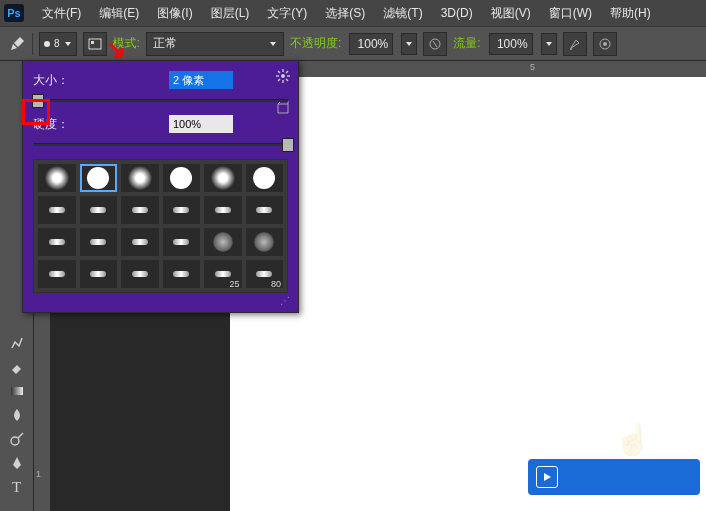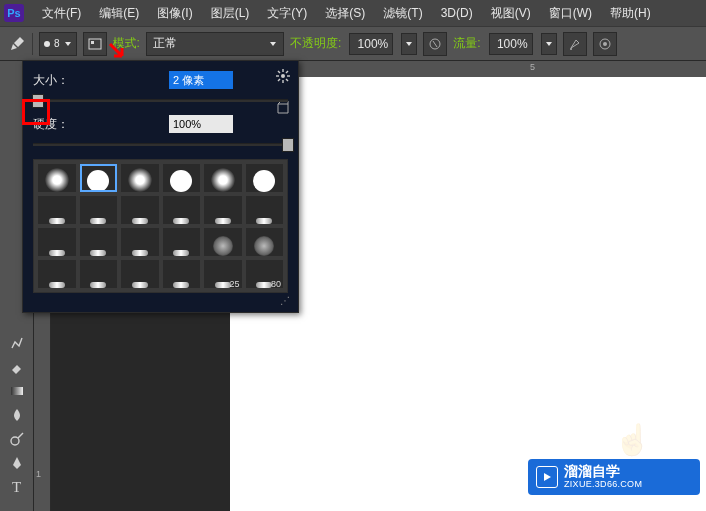--- a/index.html
+++ b/index.html
@@ -1,17 +1,17 @@
 <!DOCTYPE html>
 <html><head>
 <meta charset="utf-8">
 <style>
   html,body{margin:0;padding:0;width:706px;height:511px;overflow:hidden;background:#535353;font-family:"Microsoft YaHei",Arial,sans-serif;font-size:12px;color:#e6e6e6;}
   .menubar{height:26px;background:#454545;display:flex;align-items:center;padding:0 4px;gap:2px;}
-  .ps-logo{width:20px;height:18px;background:#4c1d95;color:#31a8ff;font-weight:bold;font-size:11px;border-radius:3px;display:flex;align-items:center;justify-content:center;margin-right:8px;}
+  .ps-logo{width:20px;height:18px;background:#0f172a;color:#31a8ff;font-weight:bold;font-size:11px;border-radius:3px;display:flex;align-items:center;justify-content:center;margin-right:8px;}
   .menu-item{padding:2px 8px;color:#e6e6e6;font-size:12px;cursor:default;}
   .optbar{height:33px;background:#535353;border-top:1px solid #383838;border-bottom:1px solid #282828;display:flex;align-items:center;padding:0 8px;gap:6px;position:relative;}
   .tool-ico{width:18px;height:18px;display:flex;align-items:center;justify-content:center;}
   .brush-preview{height:22px;background:#3f3f3f;border:1px solid #2a2a2a;display:flex;align-items:center;padding:0 4px;gap:4px;cursor:pointer;}
   .dot{width:6px;height:6px;border-radius:50%;background:#e6e6e6;}
   .chev{width:8px;height:8px;display:flex;align-items:center;justify-content:center;}
   .chev svg{width:8px;height:8px;}
   .toggle-btn{width:22px;height:22px;background:#3f3f3f;border:1px solid #2a2a2a;display:flex;align-items:center;justify-content:center;cursor:pointer;}
   .label{color:#84cc16;font-size:12px;}
   .select{height:22px;background:#3f3f3f;border:1px solid #2a2a2a;display:flex;align-items:center;padding:0 6px;gap:40px;cursor:pointer;}
@@ -23,32 +23,32 @@
   .toolbar{width:33px;background:#535353;border-right:1px solid #282828;display:flex;flex-direction:column;padding-top:270px;}
   .tool-slot{height:24px;display:flex;align-items:center;justify-content:center;color:#d0d0d0;cursor:pointer;}
   .canvas-area{flex:1;background:#282828;position:relative;}
   .ruler-h{position:absolute;top:0;left:16px;right:0;height:16px;background:#535353;border-bottom:1px solid #2a2a2a;color:#b0b0b0;font-size:9px;}
   .ruler-h .tick{position:absolute;top:1px;}
   .ruler-v{position:absolute;top:16px;left:0;width:16px;bottom:0;background:#535353;border-right:1px solid #2a2a2a;color:#b0b0b0;font-size:9px;}
   .ruler-v .tick{position:absolute;left:2px;writing-mode:horizontal-tb;}
   .ruler-corner{position:absolute;top:0;left:0;width:16px;height:16px;background:#535353;border-right:1px solid #2a2a2a;border-bottom:1px solid #2a2a2a;}
   .canvas{position:absolute;top:16px;left:196px;width:480px;height:440px;background:#fff;}
   
-  .popup{position:absolute;left:22px;top:60px;width:255px;background:#0f172a;border:1px solid #2a2a2a;box-shadow:2px 2px 6px rgba(0,0,0,.5);padding:10px 10px 6px 10px;z-index:30;}
+  .popup{position:absolute;left:22px;top:60px;width:255px;background:#4c1d95;border:1px solid #2a2a2a;box-shadow:2px 2px 6px rgba(0,0,0,.5);padding:10px 10px 6px 10px;z-index:30;}
   .popup-row{display:flex;align-items:center;margin-bottom:4px;gap:8px;}
   .popup-row .lbl{width:44px;font-size:12px;color:#e6e6e6;}
   .popup-row .val{width:56px;height:18px;background:#e8e8e8;color:#000;display:flex;align-items:center;padding:0 4px;font-size:11px;}
   .popup-row .val.sel{background:#1473e6;color:#fff;}
   .slider{position:relative;height:14px;margin:2px 0 8px 0;}
   .slider-track{position:absolute;left:0;right:0;top:6px;height:2px;background:#2f2f2f;border-top:1px solid #222;}
   .slider-thumb{position:absolute;top:1px;width:10px;height:12px;background:#b8b8b8;border:1px solid #222;transform:translateX(-50%);cursor:pointer;}
   .gear{position:absolute;right:8px;top:8px;cursor:pointer;color:#d0d0d0;}
   .flip{position:absolute;right:8px;top:40px;cursor:pointer;color:#b0b0b0;}
   .presets{border:1px solid #2f2f2f;background:#3a3a3a;padding:4px;display:grid;grid-template-columns:repeat(6,1fr);gap:4px;margin-top:4px;}
-  .preset{height:28px;background:#2a2a2a;display:flex;align-items:flex-end;justify-content:center;position:relative;cursor:pointer;}
+  .preset{height:28px;background:#2a2a2a;display:flex;align-items:center;justify-content:center;position:relative;cursor:pointer;}
   .preset.selected{outline:2px solid #5aa9ff;outline-offset:-2px;}
   .p-soft{width:24px;height:24px;border-radius:50%;background:radial-gradient(circle,#fff 0%,#fff 25%,rgba(255,255,255,0) 72%);}
   .p-hard{width:22px;height:22px;border-radius:50%;background:#fff;}
   .p-tip{width:16px;height:6px;background:linear-gradient(90deg,#999 0%,#fff 50%,#999 100%);border-radius:3px;}
   .p-blob{width:20px;height:20px;border-radius:50%;background:radial-gradient(circle,#bbb 0%,#666 60%,rgba(0,0,0,0) 80%);}
   .preset .sz{position:absolute;bottom:-1px;right:2px;font-size:9px;color:#ddd;}
   .resize-grip{text-align:right;color:#888;font-size:10px;padding-top:2px;letter-spacing:-2px;}
   .red-box{position:absolute;border:3px solid #f00;pointer-events:none;}
   
   .watermark{position:absolute;right:6px;bottom:18px;width:156px;height:36px;background:#1a6bd8;border-radius:4px;display:flex;align-items:center;color:#fff;font-size:13px;padding:0 8px;gap:6px;}
@@ -212,24 +212,20 @@
     </div>
     <div class="canvas"></div>
 
     <div class="ghost-logo">☝</div>
     <div class="watermark">
       <div class="wm-ico">
           <svg width="10" height="10" viewBox="0 0 10 10">
             <path d="M2 1 L9 5 L2 9 Z" fill="#fff"></path>
           </svg>
         </div>
-      <div class="wm-text">
-        <span class="big">溜溜自学</span>
-        <span class="sml">ZIXUE.3D66.COM</span>
-      </div>
     </div>
   </div>
 </div>
 
 <div class="popup">
   <div class="gear">
     <svg width="14" height="14" viewBox="0 0 14 14">
         <circle cx="7" cy="7" r="2" fill="#ccc"></circle>
         <g stroke="#ccc" stroke-width="1.4">
           <line x1="7" y1="0" x2="7" y2="3"></line>

